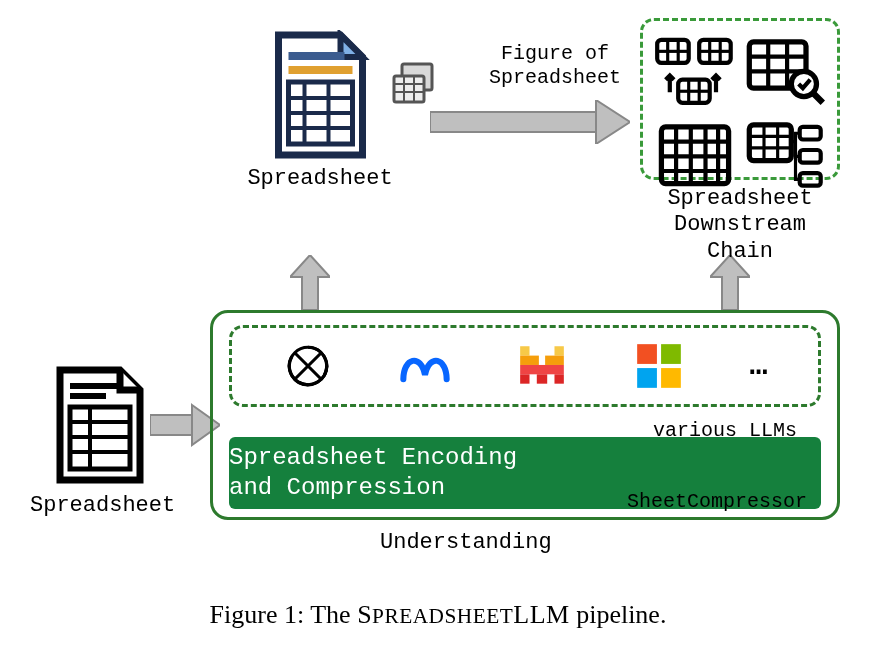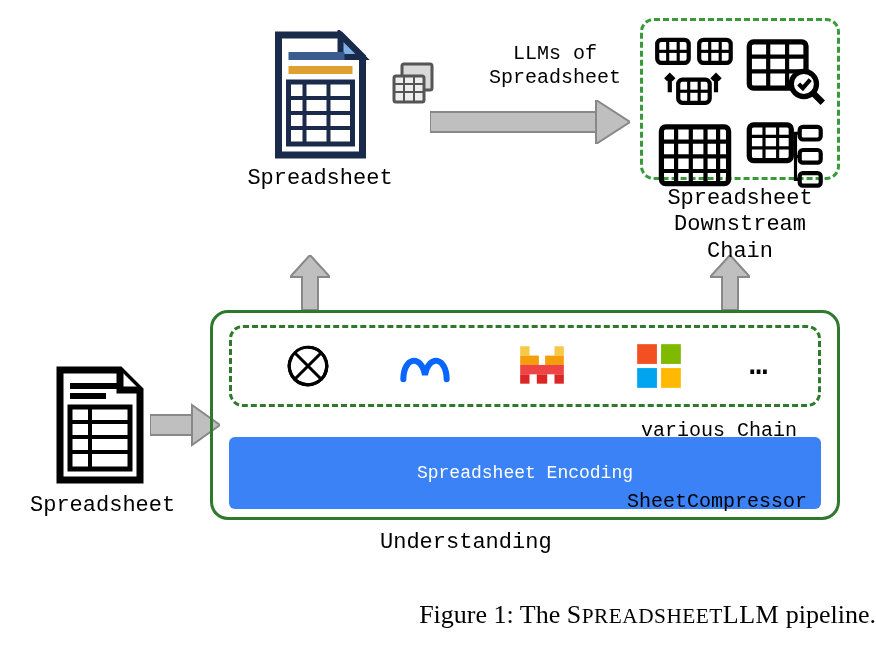--- a/index.html
+++ b/index.html
@@ -57,30 +57,30 @@
       font-size: 30px;
       font-weight: bold;
     }
     .llm-label {
       position: absolute;
       right: 40px;
       top: 106px;
       font-size: 20px;
     }
     .encoding-bar {
-      background: #3b82f6;
+      background: #15803d;
       color: #fff;
       border-radius: 6px;
       margin-top: 30px;
       height: 72px;
       display: flex;
       flex-direction: column;
-      align-items: center;
+      align-items: flex-start;
       justify-content: center;
-      font-size: 18px;
+      font-size: 24px;
       line-height: 1.25;
     }
     .compressor-label {
       position: absolute;
       right: 30px;
       bottom: 4px;
       font-size: 20px;
     }
     .sllm-label {
       position: absolute;
@@ -182,21 +182,21 @@
       top: 255px;
       width: 40px;
     }
 
     
     .caption {
       position: absolute;
       left: 0;
       right: 0;
       top: 600px;
-      text-align: right;
+      text-align: center;
       font-family: 'Times New Roman', serif;
       font-size: 26px;
     }
     .caption .sc { font-variant: small-caps; }
 
     
     .logo { width: 52px; height: 52px; display:flex; align-items:center; justify-content:center; }
   </style>
 </head>
 <body>
@@ -260,23 +260,24 @@
       <div class="logo">
         <svg viewBox="0 0 50 50">
           <rect x="4" y="4" width="19" height="19" fill="#f25022"></rect>
           <rect x="27" y="4" width="19" height="19" fill="#7fba00"></rect>
           <rect x="4" y="27" width="19" height="19" fill="#00a4ef"></rect>
           <rect x="27" y="27" width="19" height="19" fill="#ffb900"></rect>
         </svg>
       </div>
       <div class="ellipsis">…</div>
     </div>
-    <div class="llm-label">various Chain</div>
+    <div class="llm-label">various LLMs</div>
     <div class="encoding-bar">
       <span>Spreadsheet Encoding</span>
+      <span>and Compression</span>
     </div>
     <div class="compressor-label">SheetCompressor</div>
   </div>
   <div class="sllm-label">Understanding</div>
 
   <div class="arrow-up-1">
     <svg viewBox="0 0 40 55">
       <polygon points="20,0 40,22 28,22 28,55 12,55 12,22 0,22" fill="#bfbfbf" stroke="#888" stroke-width="2"></polygon>
     </svg>
   </div>
@@ -311,21 +312,21 @@
       <rect x="12" y="2" width="30" height="26" fill="#d9d9d9" stroke="#555" stroke-width="3" rx="2"></rect>
       <rect x="4" y="14" width="30" height="26" fill="#eee" stroke="#555" stroke-width="3" rx="2"></rect>
       <line x1="4" y1="22" x2="34" y2="22" stroke="#555" stroke-width="2"></line>
       <line x1="4" y1="30" x2="34" y2="30" stroke="#555" stroke-width="2"></line>
       <line x1="14" y1="14" x2="14" y2="40" stroke="#555" stroke-width="2"></line>
       <line x1="24" y1="14" x2="24" y2="40" stroke="#555" stroke-width="2"></line>
     </svg>
   </div>
 
   <div class="chain-label">
-    <span>LLMs of</span><br>
+    <span>Figure of</span><br>
     <span>Spreadsheet</span>
   </div>
 
   <div class="arrow-right-2">
     <svg viewBox="0 0 200 44">
       <rect x="0" y="12" width="166" height="20" fill="#bfbfbf" stroke="#888" stroke-width="2"></rect>
       <polygon points="166,0 200,22 166,44" fill="#bfbfbf" stroke="#888" stroke-width="2"></polygon>
     </svg>
   </div>
 

